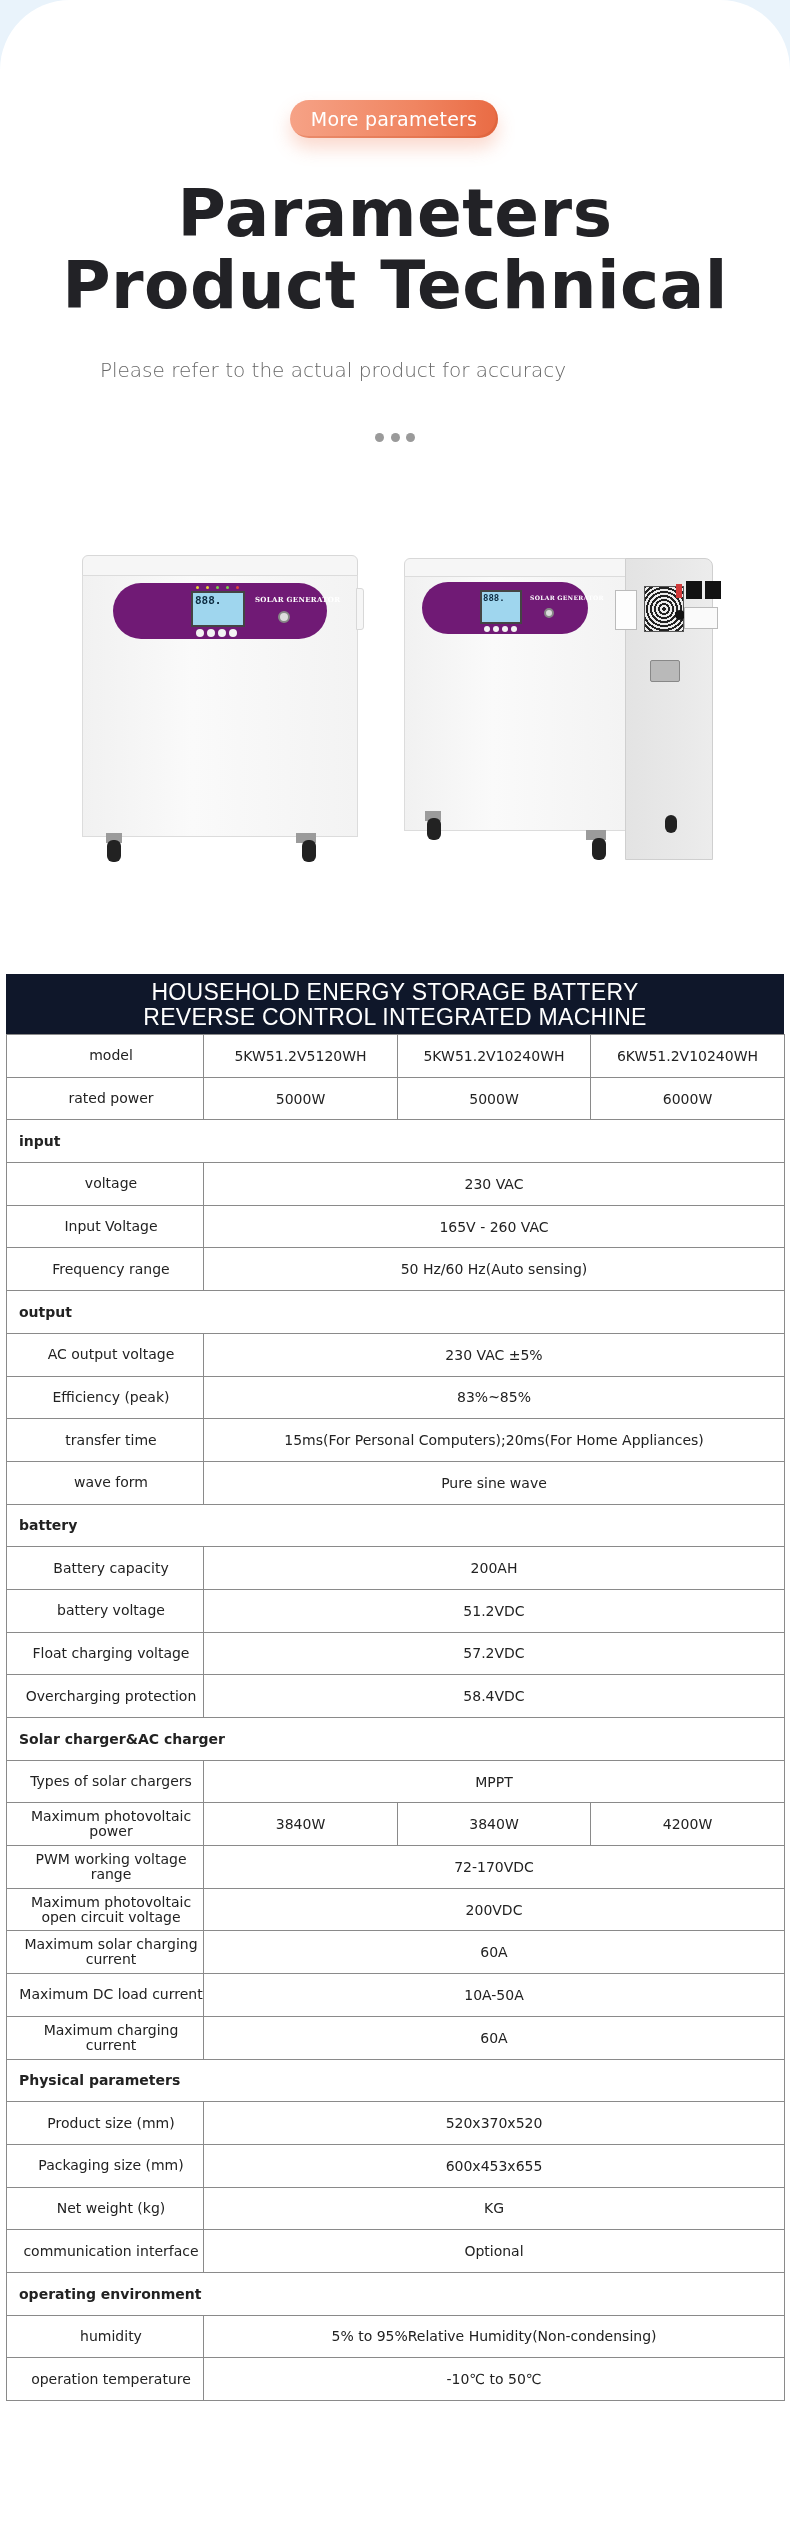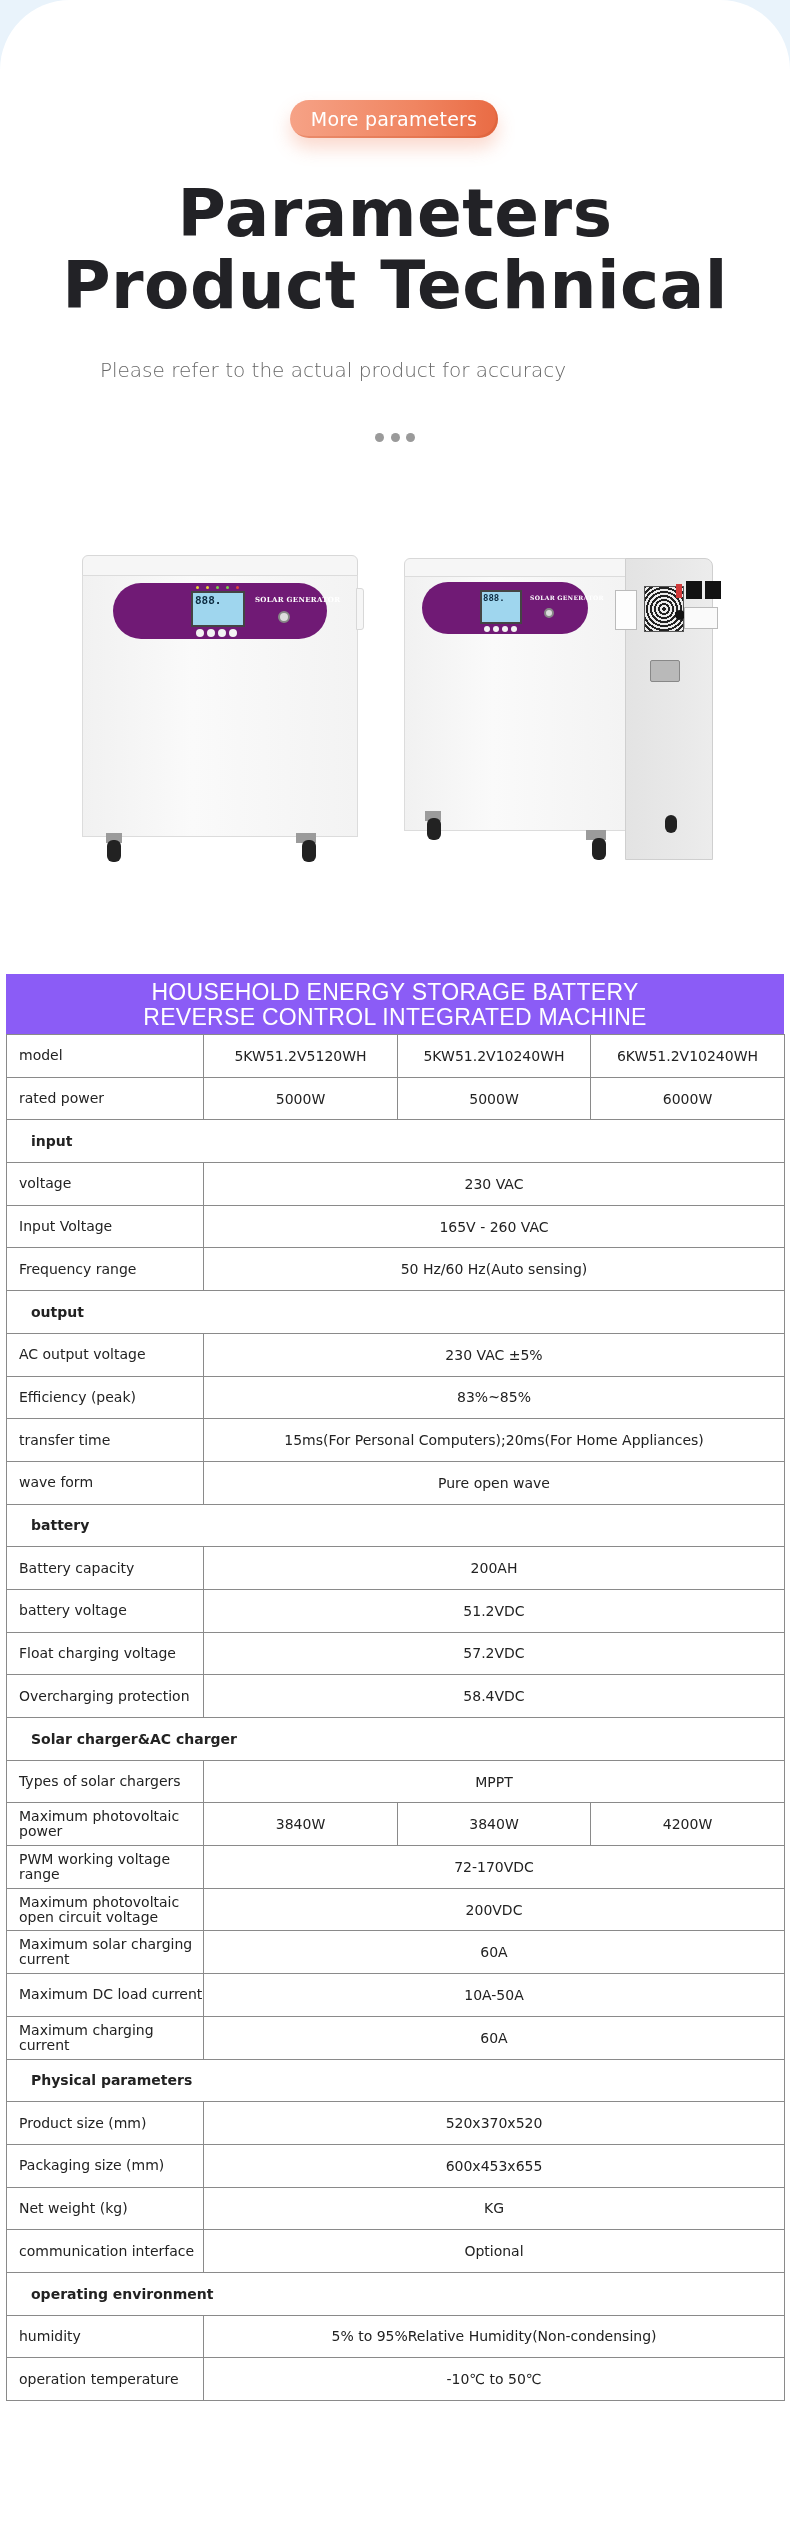--- a/index.html
+++ b/index.html
@@ -47,29 +47,29 @@
   .breaker { position: absolute; width: 22px; height: 40px; background: #fdfdfd; border: 1px solid #bbb; }
   .socket { position: absolute; width: 16px; height: 18px; background: #111; }
   .red-switch { position: absolute; width: 6px; height: 14px; background: #d23a3a; }
   .handle { position: absolute; width: 30px; height: 22px; background: #b9b9b9; border: 1px solid #888; border-radius: 2px; }
   .connector-box { position: absolute; width: 34px; height: 22px; background: #fafafa; border: 1px solid #bbb; }
   .round-port { position: absolute; width: 10px; height: 10px; border-radius: 50%; background: #111; }
 
   
   .spec-table { position: absolute; left: 6px; top: 974px; width: 778px; }
   .tbl-header {
-    height: 60px; background: #8b5cf6; color: #fff; text-align: center;
+    height: 60px; background: #0f172a; color: #fff; text-align: center;
     font-family: "Liberation Sans", sans-serif; font-size: 23px; line-height: 25px; padding-top: 6px;
     letter-spacing: 0.3px;
   }
   table { width: 778px; border-collapse: collapse; table-layout: fixed; }
   td { border: 1px solid #8a8a8a; height: 42.7px; font-family: "DejaVu Sans", sans-serif; font-size: 14px; color: #222; vertical-align: middle; }
-  td.label { padding-left: 12px; text-align: left; font-size: 14px; line-height: 15px; }
+  td.label { padding-left: 12px; text-align: center; font-size: 14px; line-height: 15px; }
   td.val { text-align: center; }
-  td.section { padding-left: 24px; font-weight: bold; font-size: 14px; }
+  td.section { padding-left: 12px; font-weight: bold; font-size: 14px; }
   col.c1 { width: 197px; }
   col.c2 { width: 194px; }
   col.c3 { width: 193px; }
   col.c4 { width: 194px; }
 </style>
 </head>
 <body>
 
 <div class="top-bg"></div>
 <div class="card"></div>
@@ -195,21 +195,21 @@
         <tr>
           <td class="label">Efficiency (peak)</td>
           <td colspan="3" class="val">83%~85%</td>
         </tr>
         <tr>
           <td class="label">transfer time</td>
           <td colspan="3" class="val">15ms(For Personal Computers);20ms(For Home Appliances)</td>
         </tr>
         <tr>
           <td class="label">wave form</td>
-          <td colspan="3" class="val">Pure open wave</td>
+          <td colspan="3" class="val">Pure sine wave</td>
         </tr>
         <tr>
           <td colspan="4" class="section">battery</td>
         </tr>
         <tr>
           <td class="label">Battery capacity</td>
           <td colspan="3" class="val">200AH</td>
         </tr>
         <tr>
           <td class="label">battery voltage</td>

